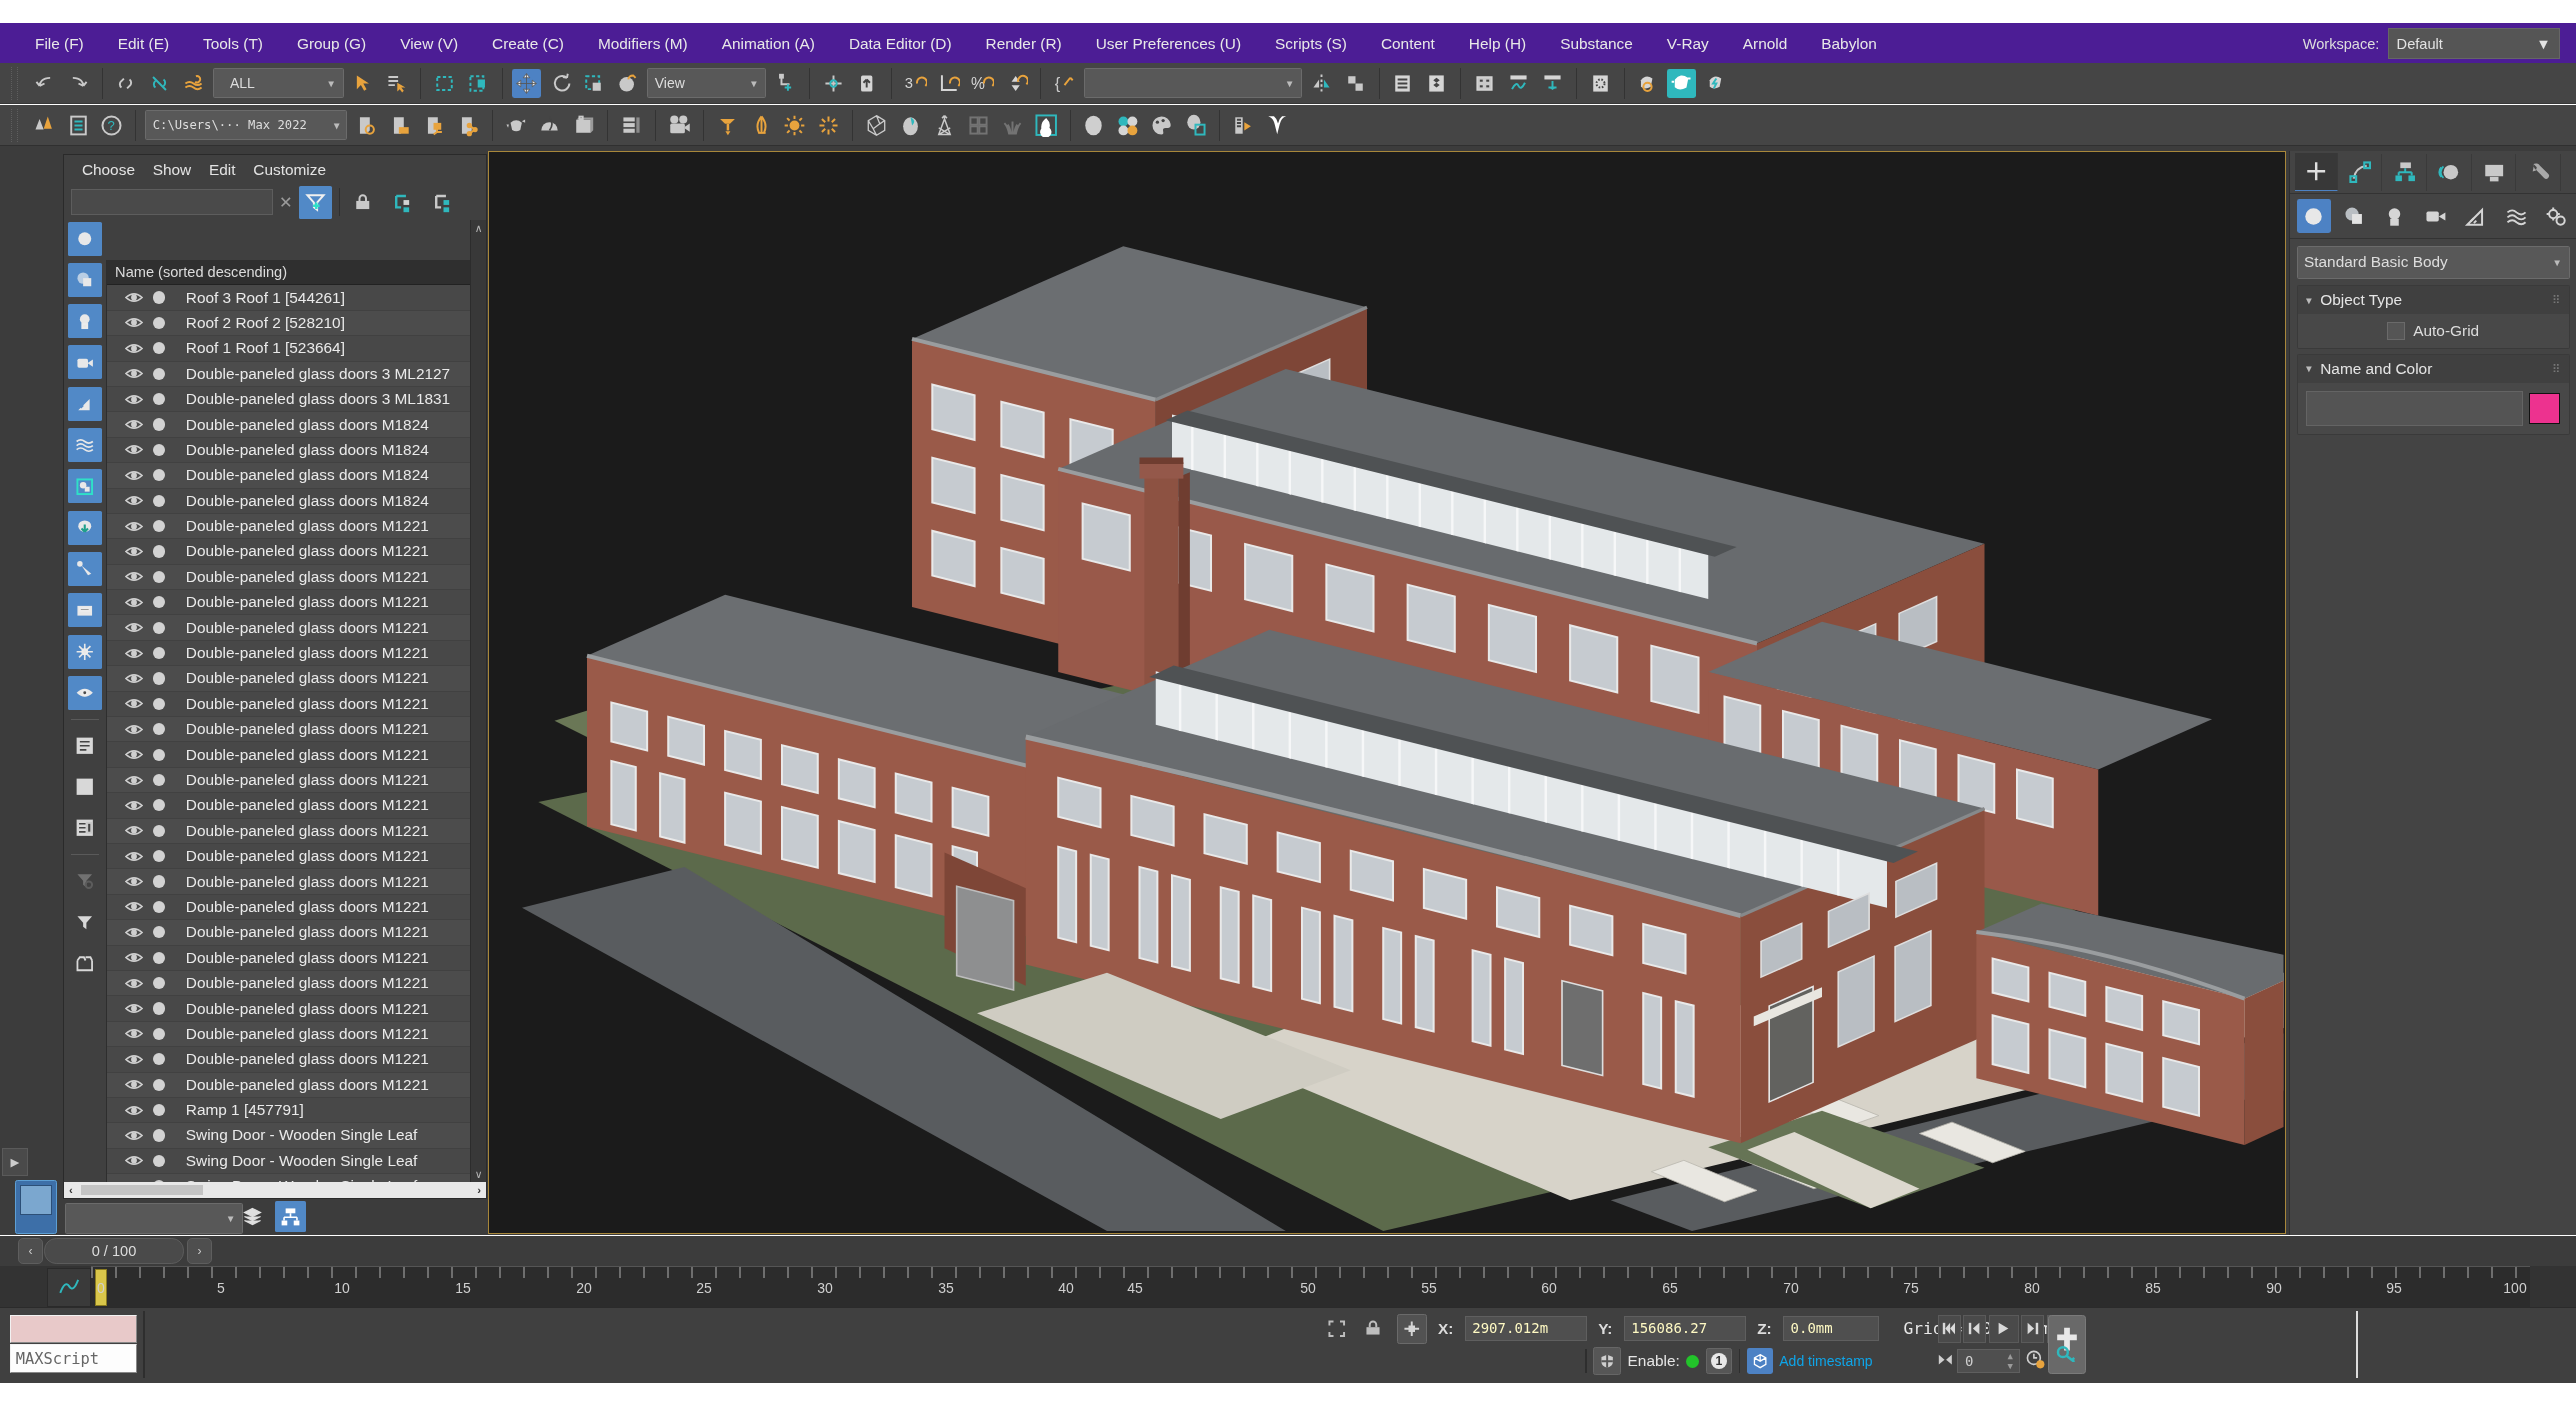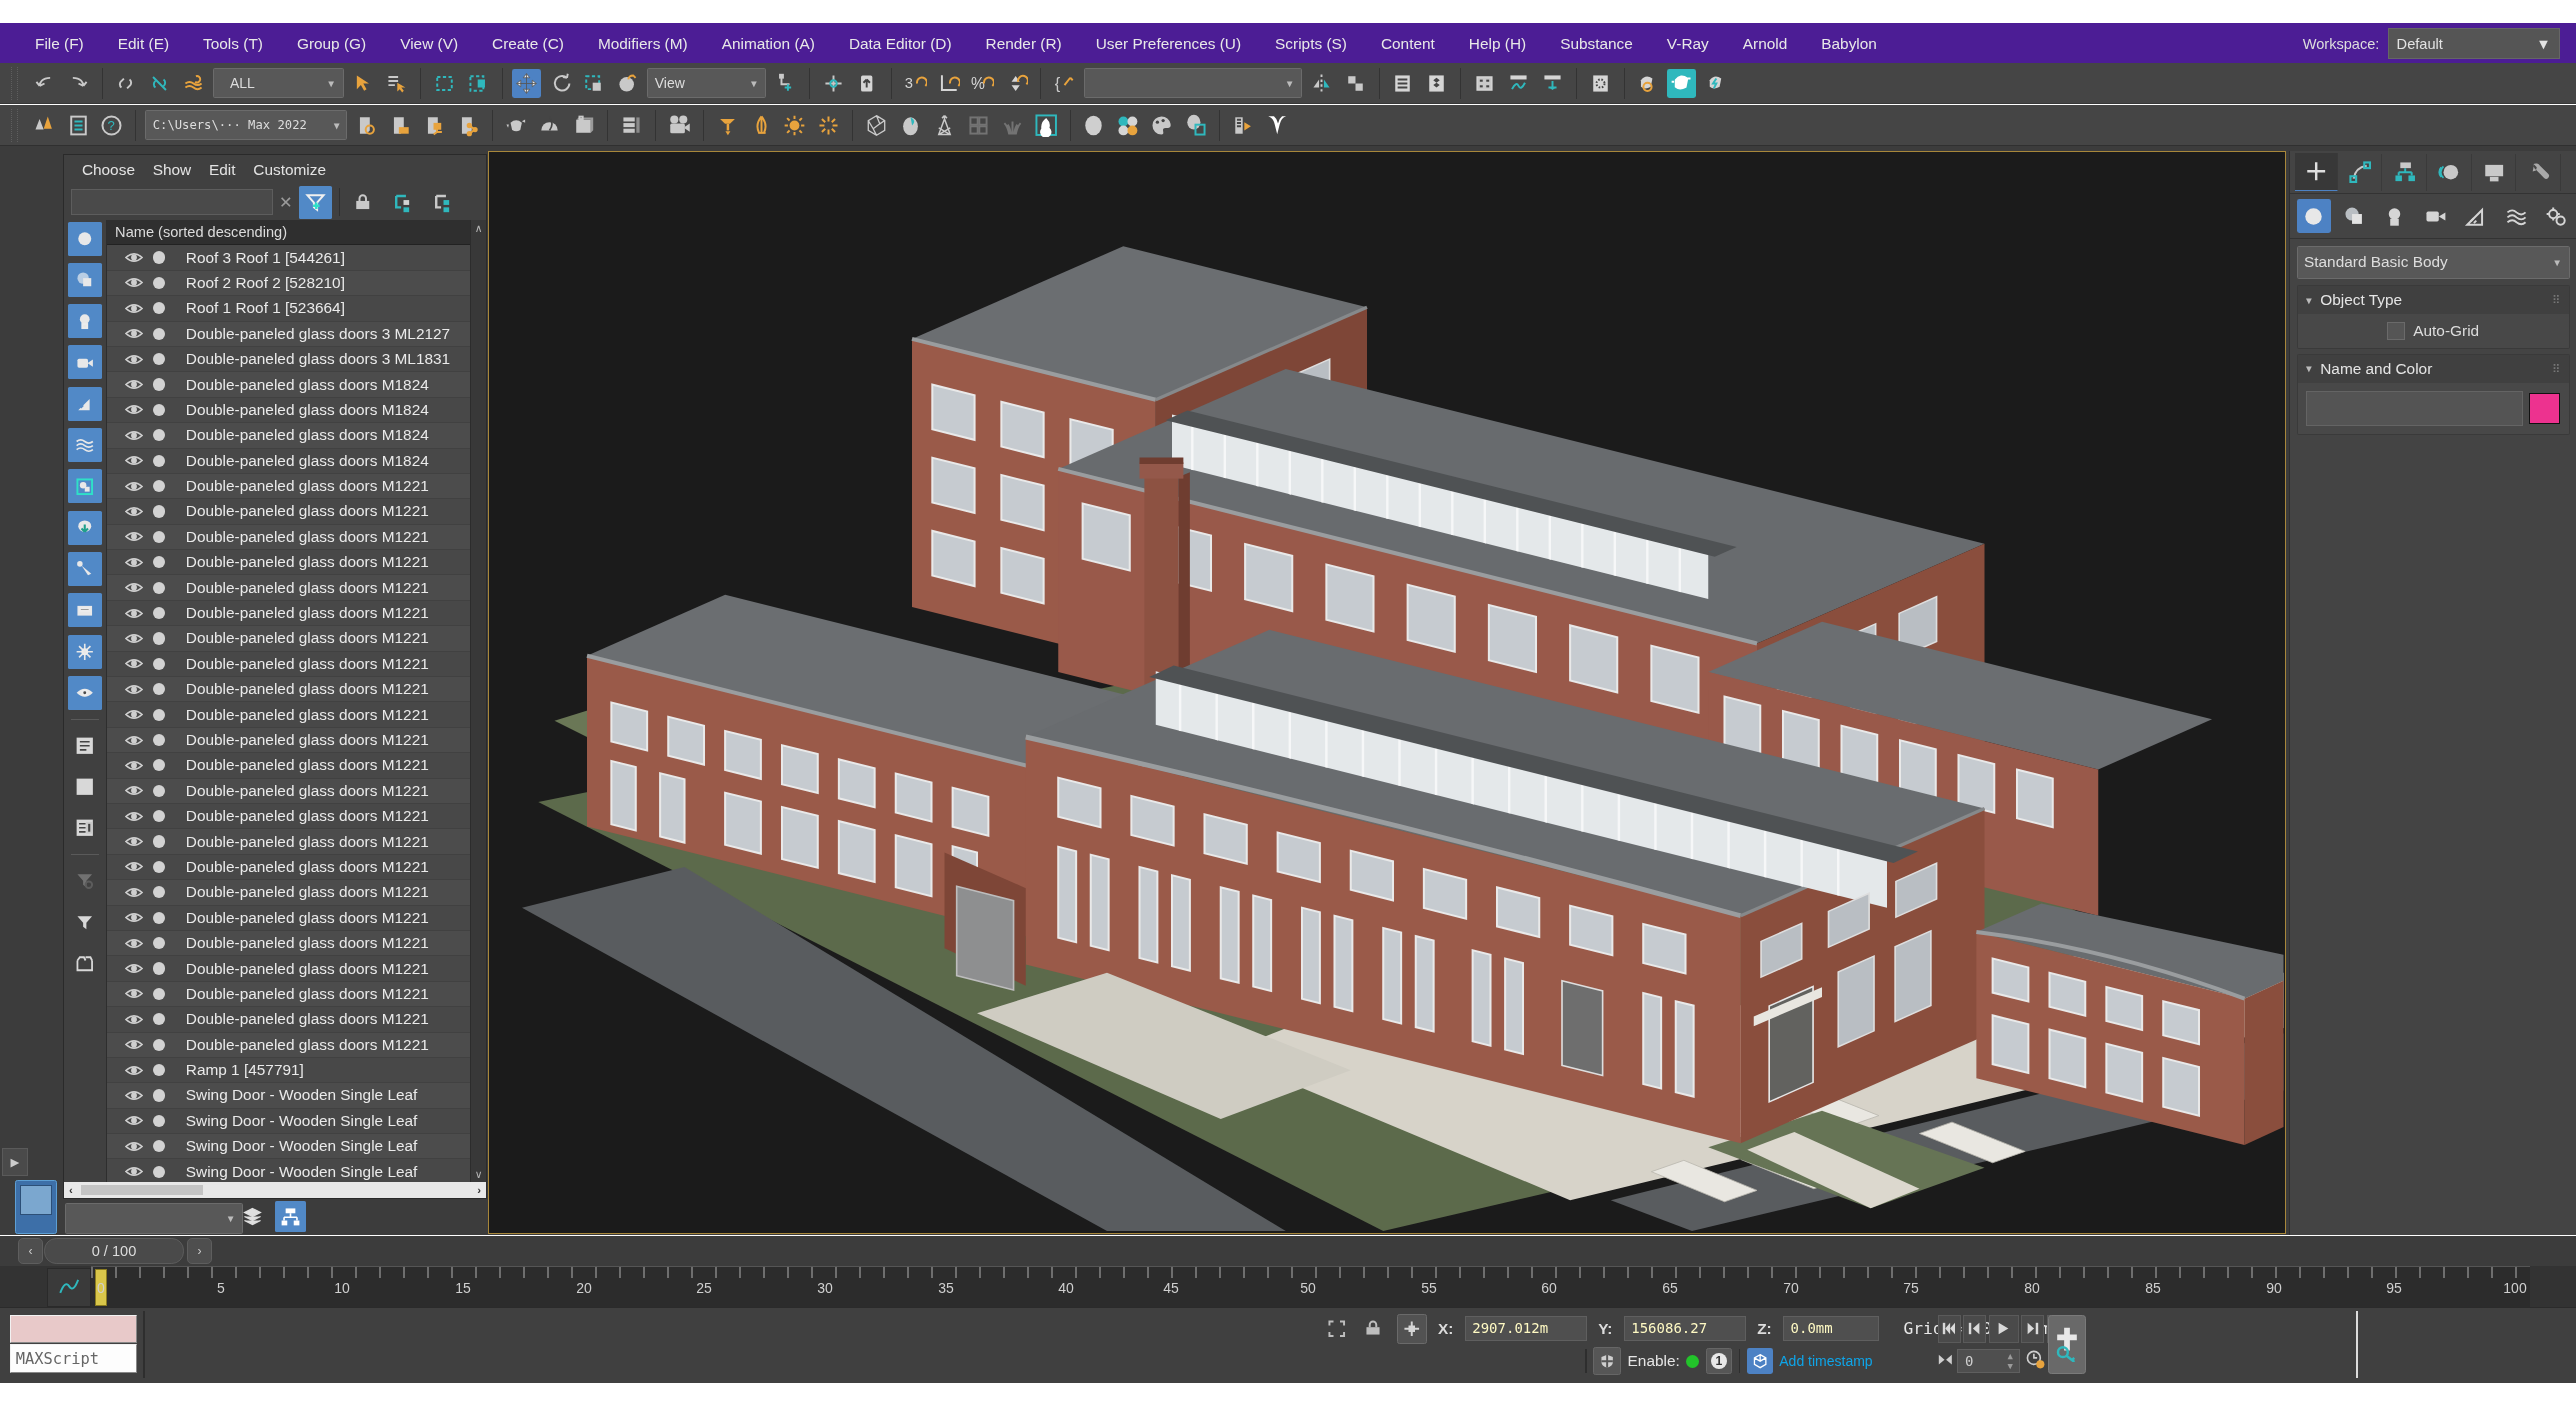--- a/index.html
+++ b/index.html
@@ -40,21 +40,21 @@
   .xmenu{font-size:15.4px;padding:0 8.1px;}
   #xsearchrow{height:36px;display:flex;align-items:center;gap:6.5px;padding:0 6.5px;flex:0 0 auto;}
   #xsearch{width:202px;height:26px;background:#4a4a4a;border:0.8px solid #5d5d5d;color:#ddd;font-size:14px;padding:0 6.5px;box-sizing:border-box;}
   #xbody{flex:1;display:flex;min-height:0;}
   #xstrip{width:42px;display:flex;flex-direction:column;align-items:center;gap:7.3px;padding-top:1.6px;flex:0 0 auto;}
   .st{width:34px;height:34px;border-radius:1.6px;display:flex;align-items:center;justify-content:center;flex:0 0 auto;}
   .st svg{stroke:#ececec;fill:none;stroke-width:2.4;}
   .st.on{background:#5189c7;}
   .st.off svg{stroke:#c9c9c9;}
   .stsep{width:28px;height:0;border-top:1.6px solid #5a5a5a;margin:1.6px 0;}
-  #xlistwrap{flex:1;display:flex;flex-direction:column;min-width:0;border-left:0.8px solid #2e2e2e;}
+  #xlistwrap{flex:1;display:flex;flex-direction:column;min-width:0;border-left:0.8px solid #2e2e2e;margin-top:40px;}
   #xcolhdr{height:24.4px;background:#2f2f2f;font-size:14.6px;color:#dcdcdc;display:flex;align-items:center;
     padding-left:8.1px;flex:0 0 auto;border-bottom:0.8px solid #222;}
   #xrows{flex:1;overflow:hidden;background:#3c3c3c;}
   .xrow{height:24.4px;display:flex;align-items:center;background:#4c4c4c;border-bottom:0.8px solid #414141;}
   .xrow:nth-child(odd){background:#484848;}
   .xeye{margin-left:18px;width:19.5px;display:flex;}
   .xeye svg{stroke:#cfcfcf;fill:none;stroke-width:2;}
   .xdot{width:12.2px;height:12.2px;border-radius:50%;background:#d2d2d2;margin-left:8.1px;flex:0 0 auto;}
   .xlab{font-size:15.4px;color:#eaeaea;margin-left:21px;white-space:nowrap;}
   #xvscroll{width:14.6px;background:#383838;border-left:0.8px solid #2c2c2c;display:flex;flex-direction:column;
@@ -1403,21 +1403,21 @@
     <div id="ticklabels">
           <span class="tick-label" style="left: 9.8px;">0</span>
           <span class="tick-label" style="left: 130px;">5</span>
           <span class="tick-label" style="left: 251px;">10</span>
           <span class="tick-label" style="left: 372px;">15</span>
           <span class="tick-label" style="left: 493px;">20</span>
           <span class="tick-label" style="left: 613px;">25</span>
           <span class="tick-label" style="left: 734px;">30</span>
           <span class="tick-label" style="left: 855px;">35</span>
           <span class="tick-label" style="left: 975px;">40</span>
-          <span class="tick-label" style="left: 1080px;">45</span>
+          <span class="tick-label" style="left: 1044px;">45</span>
           <span class="tick-label" style="left: 1217px;">50</span>
           <span class="tick-label" style="left: 1338px;">55</span>
           <span class="tick-label" style="left: 1458px;">60</span>
           <span class="tick-label" style="left: 1579px;">65</span>
           <span class="tick-label" style="left: 1700px;">70</span>
           <span class="tick-label" style="left: 1820px;">75</span>
           <span class="tick-label" style="left: 1941px;">80</span>
           <span class="tick-label" style="left: 2062px;">85</span>
           <span class="tick-label" style="left: 2183px;">90</span>
           <span class="tick-label" style="left: 2303px;">95</span>

